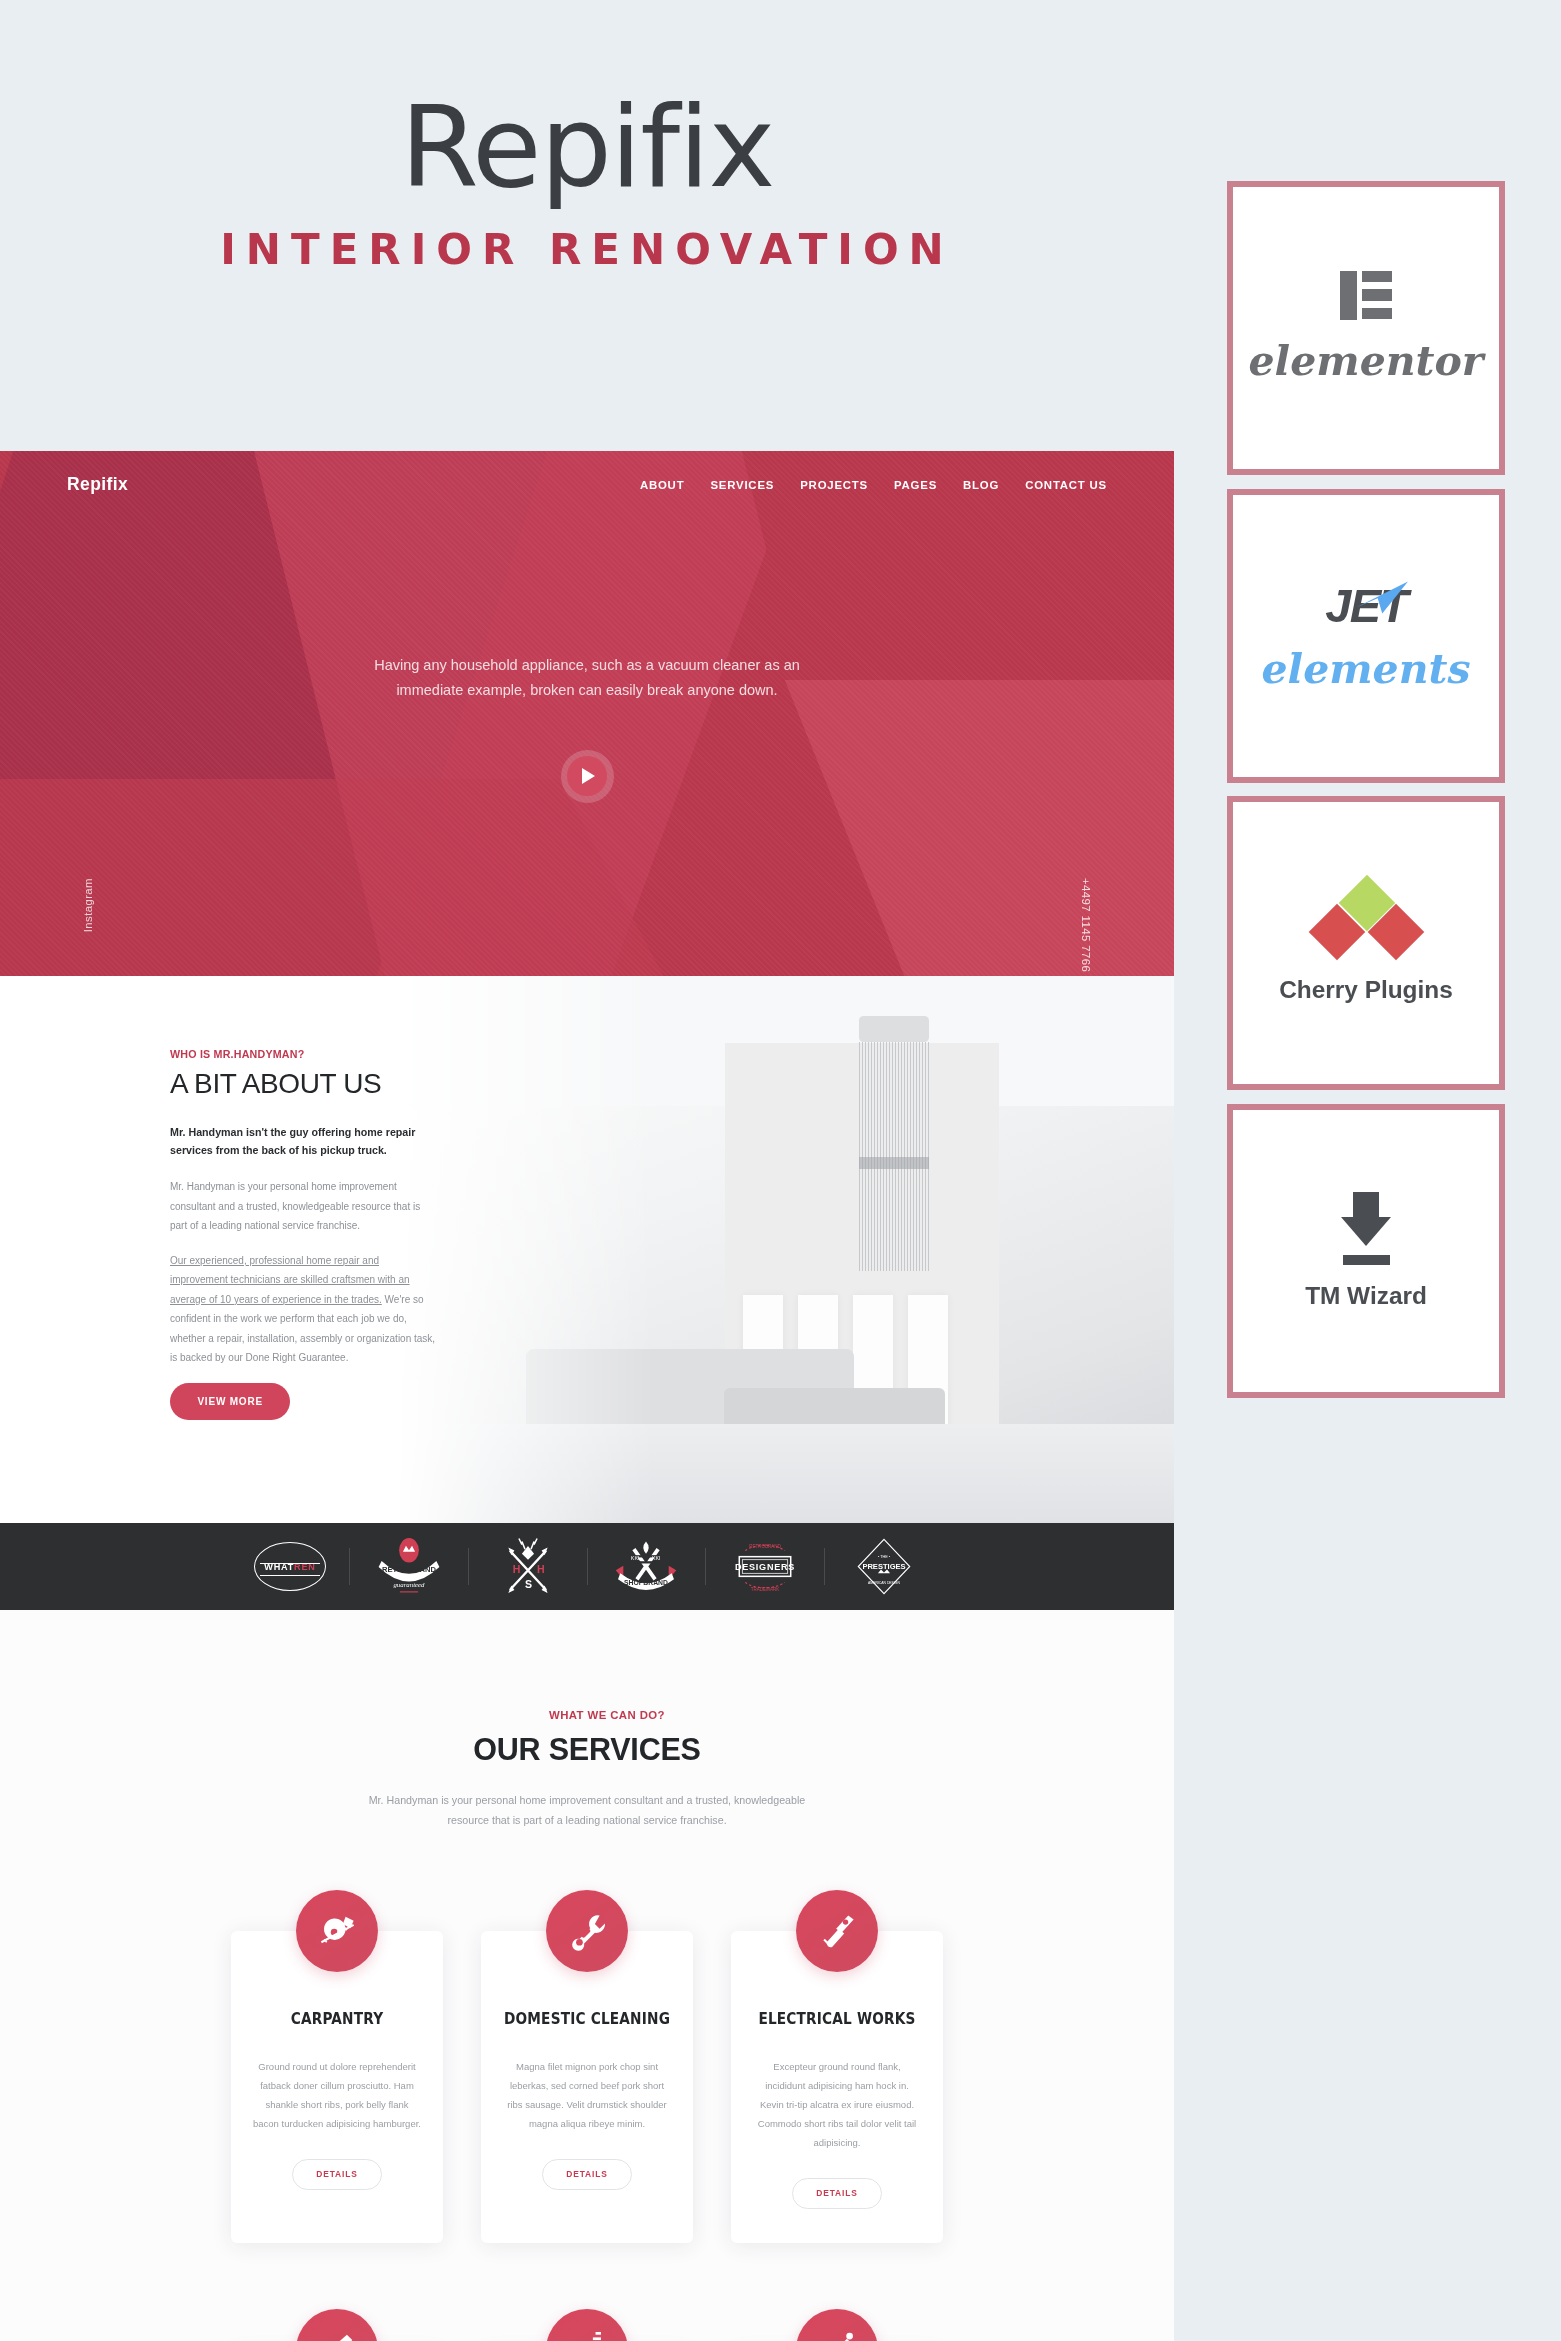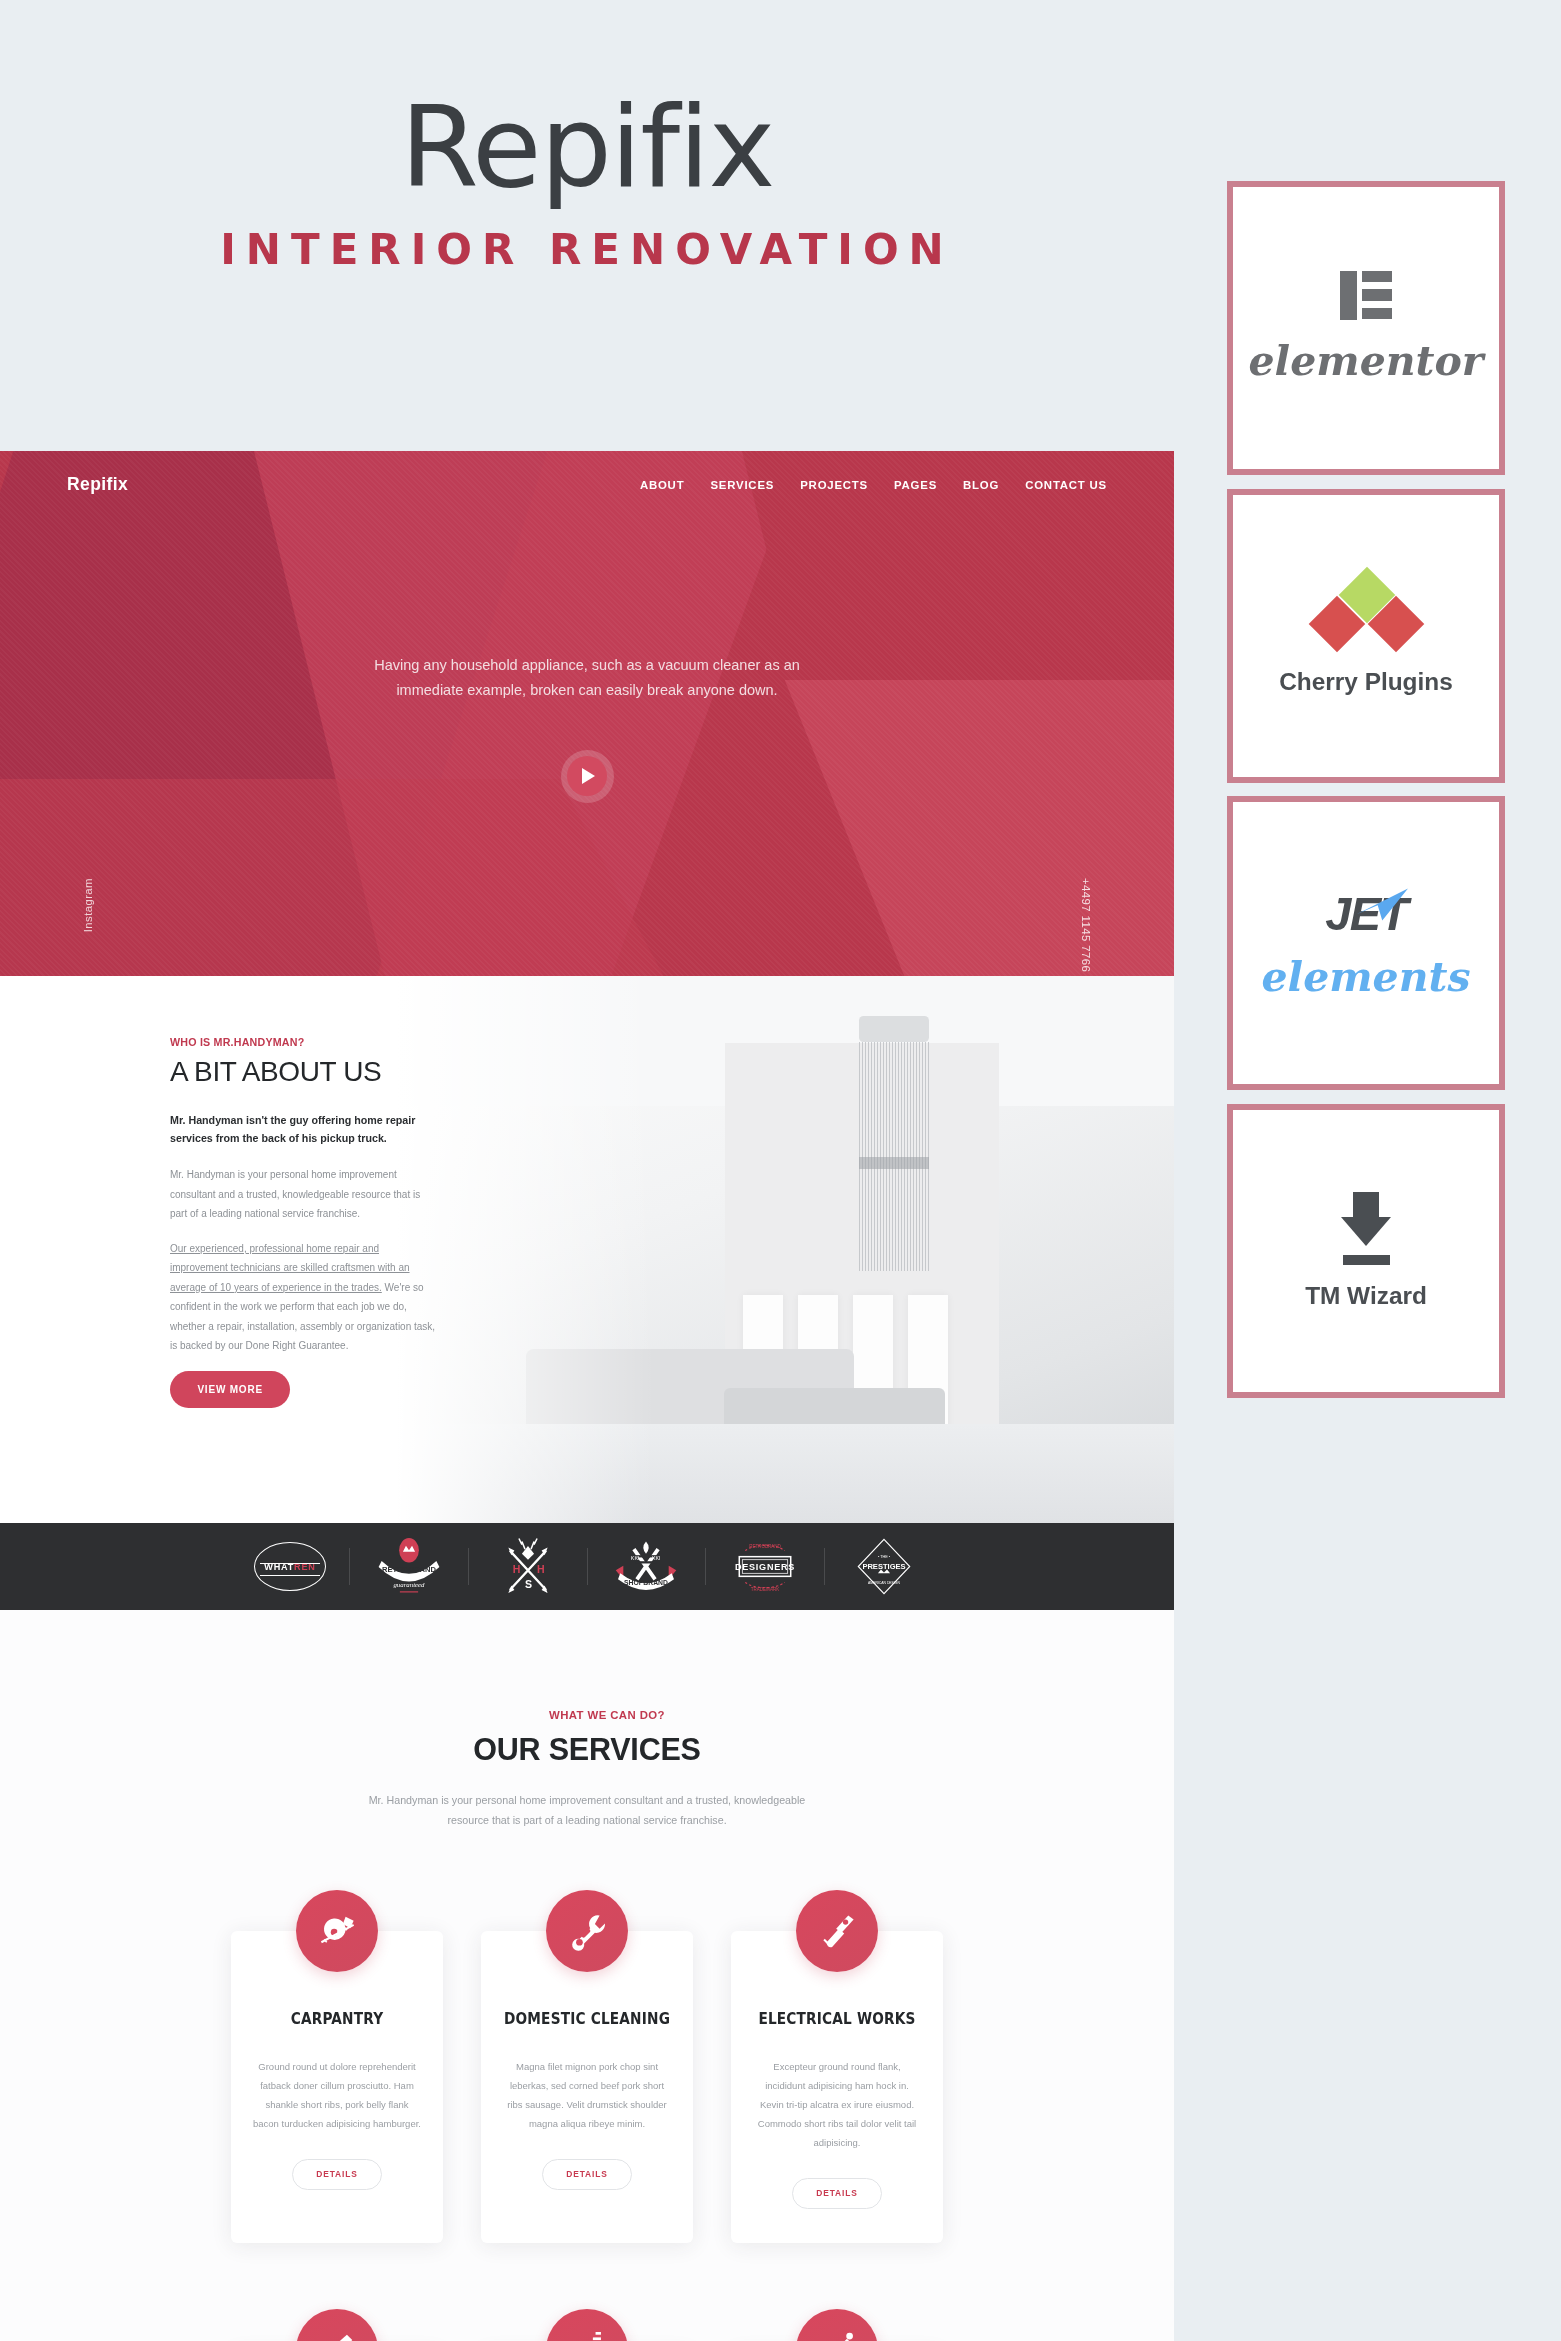--- a/index.html
+++ b/index.html
@@ -123,21 +123,21 @@
   .r-sofa{right:320px;bottom:90px;width:328px;height:84px;background:#dedfe1;border-radius:7.6px;}
   .r-sofa2{right:229px;bottom:76px;width:221px;height:59px;background:#d4d6d8;border-radius:6.1px;}
   .r-floor{right:0;bottom:0;width:778px;height:99px;
      background:linear-gradient(180deg,#eceef0,#e0e2e5);}
   .chand{position:absolute;right:245px;top:40px;width:70px;}
   .chand .cap{width:70px;height:26px;background:#dcdee0;border-radius:4.6px;margin:0 auto;}
   .chand .strands{width:70px;height:229px;
      background:repeating-linear-gradient(90deg,#b9bcc0 0 0.8px,transparent 0.8px 3px);opacity:.75;}
   .chand .ring{width:70px;height:12.2px;background:#9ca0a5;opacity:.55;margin-top:-114px;}
 
-  .about-copy{position:absolute;left:170px;top:60px;width:267px;z-index:3;}
+  .about-copy{position:absolute;left:170px;top:72px;width:267px;z-index:3;}
   .kicker{color:#c0394f;font-size:10.7px;font-weight:700;letter-spacing:0.2px;margin:0;}
   .about-h2{font-size:28px;font-weight:400;color:#24272a;margin:7.6px 0 23px 0;letter-spacing:-0.4px;}
   .about-lead{font-size:10.7px;font-weight:700;color:#2b2e31;line-height:1.75;margin:0 0 17px 0;}
   .about-p{font-size:10px;color:#8d9196;line-height:1.95;margin:0 0 15.2px 0;}
   .about-p u{text-decoration:underline;}
   .btn-red{display:inline-block;background:#d0455c;color:#fff;font-size:10px;
      font-weight:700;letter-spacing:0.8px;padding:13px 27.4px;border-radius:23px;}
 
   
   .partners{position:relative;width:1174px;height:87px;background:#2e2f31;
@@ -195,38 +195,38 @@
         <div class="bars">
             <i></i>
             <i></i>
             <i></i>
           </div>
       </div>
       <div class="el-word">elementor</div>
     </div>
 
     <div class="badge">
-      <div class="cherry">
-        <div class="dia green"></div>
-        <div class="dia red1"></div>
-        <div class="dia red2"></div>
-      </div>
-      <div class="badge-label">Cherry Plugins</div>
-    </div>
-
-    <div class="badge">
       <div class="jet-wrap">
         <div class="jet-top">
           <span class="jet-text">JET</span>
           <svg class="jet-arrow" width="59" height="35" viewBox="0 0 78 46">
             <polygon points="6,36 74,2 40,44 34,24" fill="#5aa8ef"></polygon>
           </svg>
         </div>
         <div class="jet-word">elements</div>
       </div>
+    </div>
+
+    <div class="badge">
+      <div class="cherry">
+        <div class="dia green"></div>
+        <div class="dia red1"></div>
+        <div class="dia red2"></div>
+      </div>
+      <div class="badge-label">Cherry Plugins</div>
     </div>
 
     <div class="badge">
       <div class="dl">
         <div class="stem"></div>
           <div class="head"></div>
           <div class="line"></div>
       </div>
       <div class="badge-label">TM Wizard</div>
     </div>

